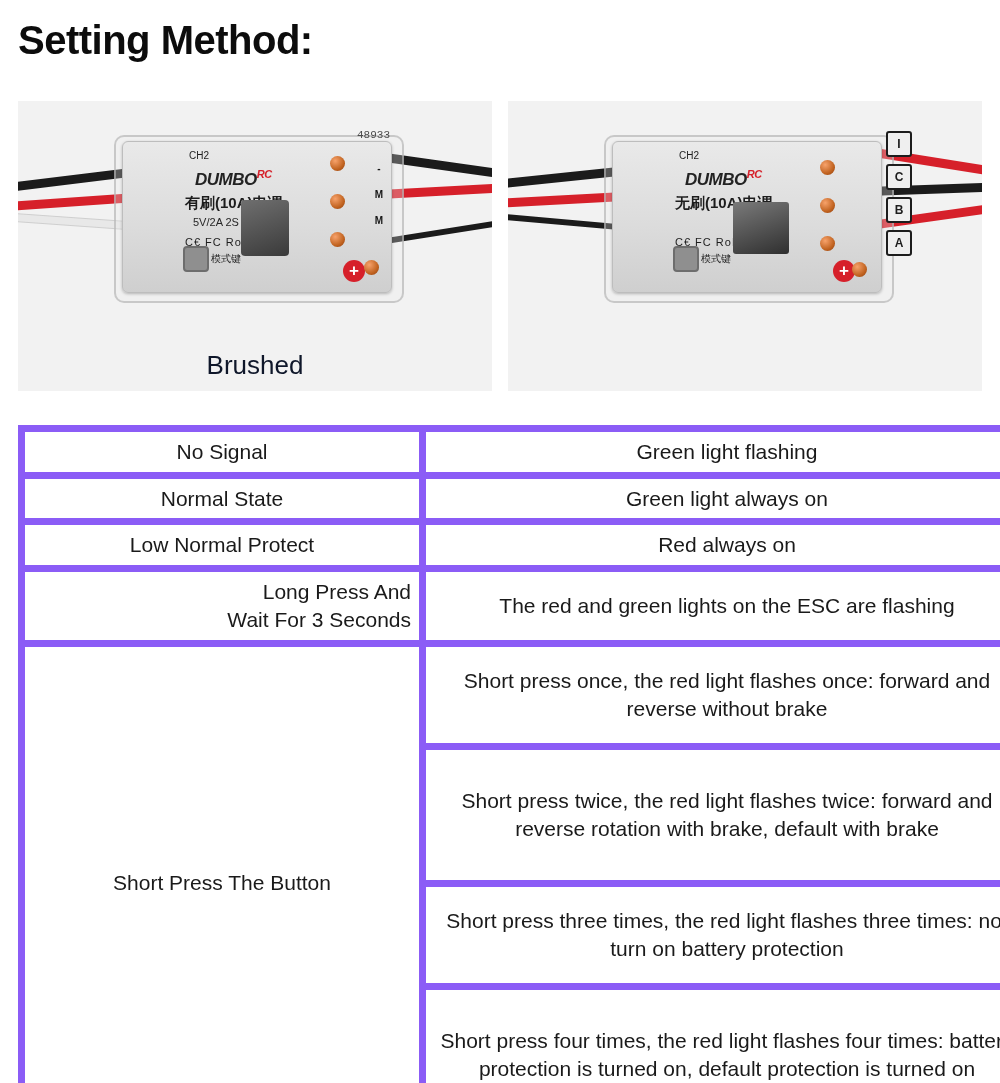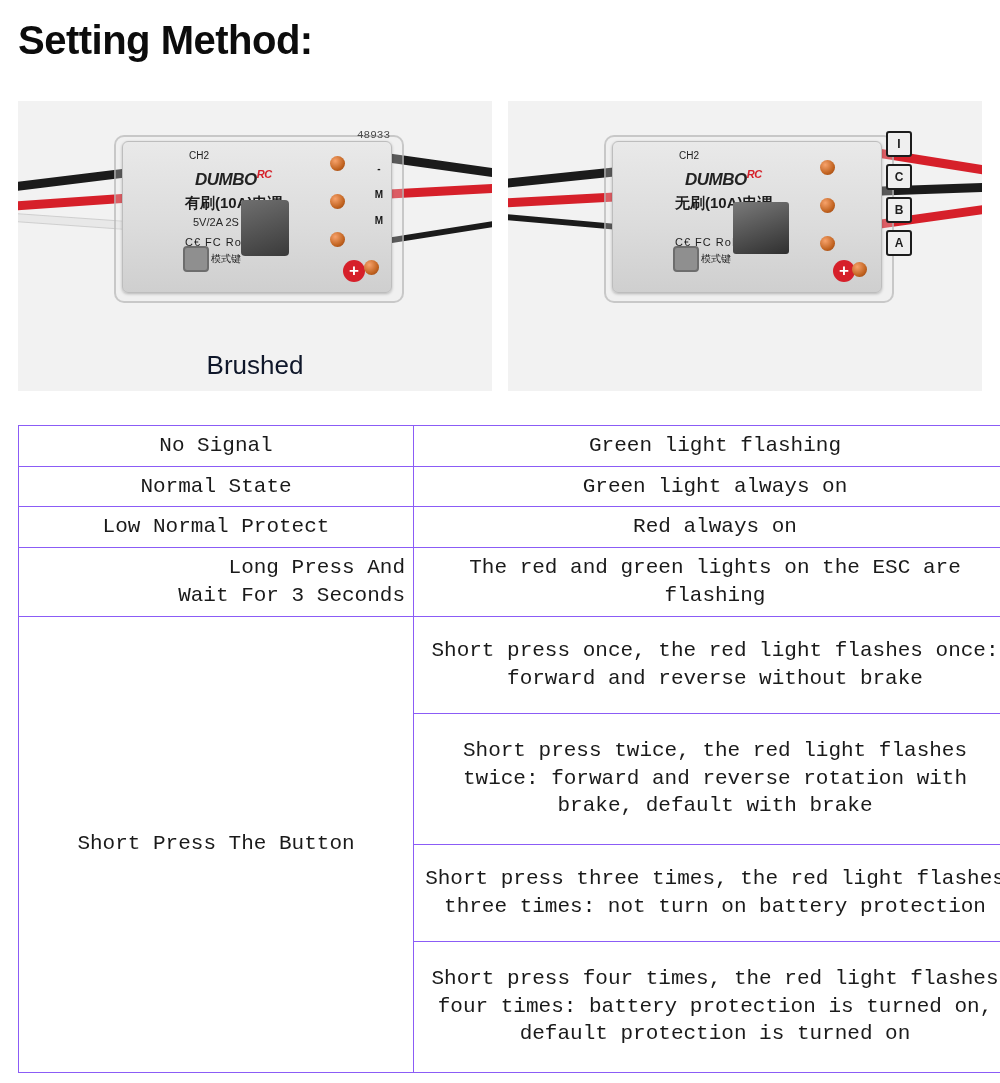--- a/index.html
+++ b/index.html
@@ -238,28 +238,27 @@
   
   table.spec {
     position: absolute;
     left: 18px;
     top: 425px;
     width: 964px;
     border-collapse: collapse;
     table-layout: fixed;
   }
   table.spec td {
-    border: 1px solid #8b5cf6;
+    border: 7px solid #8b5cf6;
     text-align: center;
     vertical-align: middle;
     font-size: 21px;
     color: #1a1a1a;
     padding: 6px 8px;
     line-height: 1.32;
-    font-family: Liberation Mono, monospace;
   }
   td.col-left  { width: 378px; }
   td.col-right { width: 586px; }
 </style>
 </head>
 <body>
 
 <div class="page">
 
   <div class="title">Setting Method:</div>

